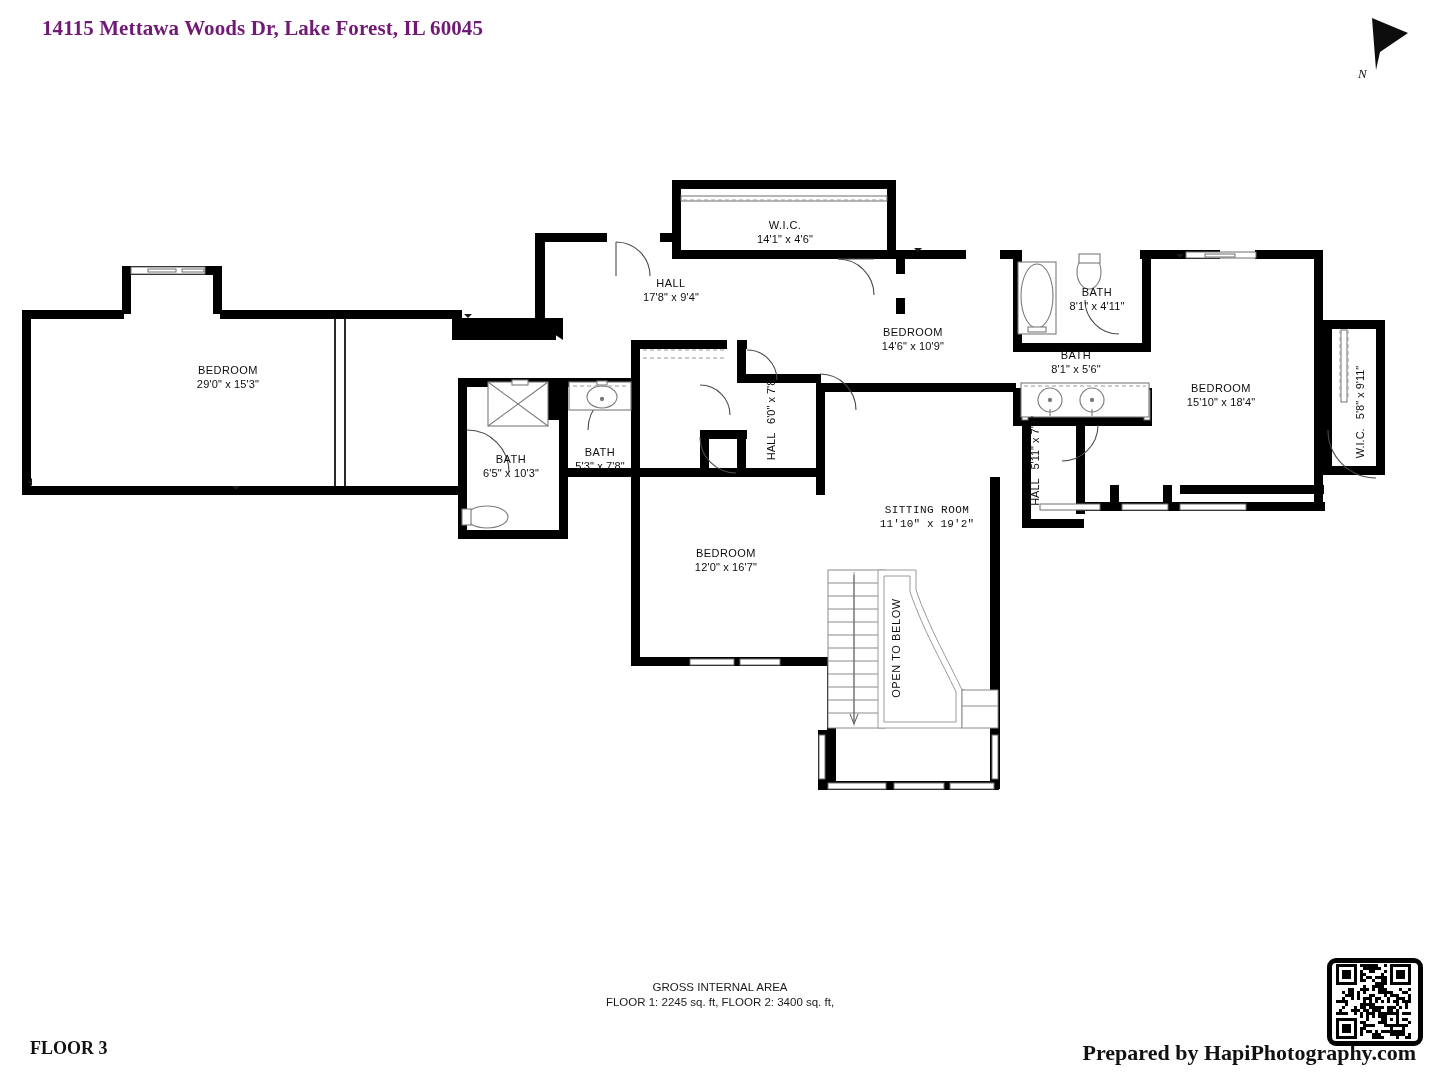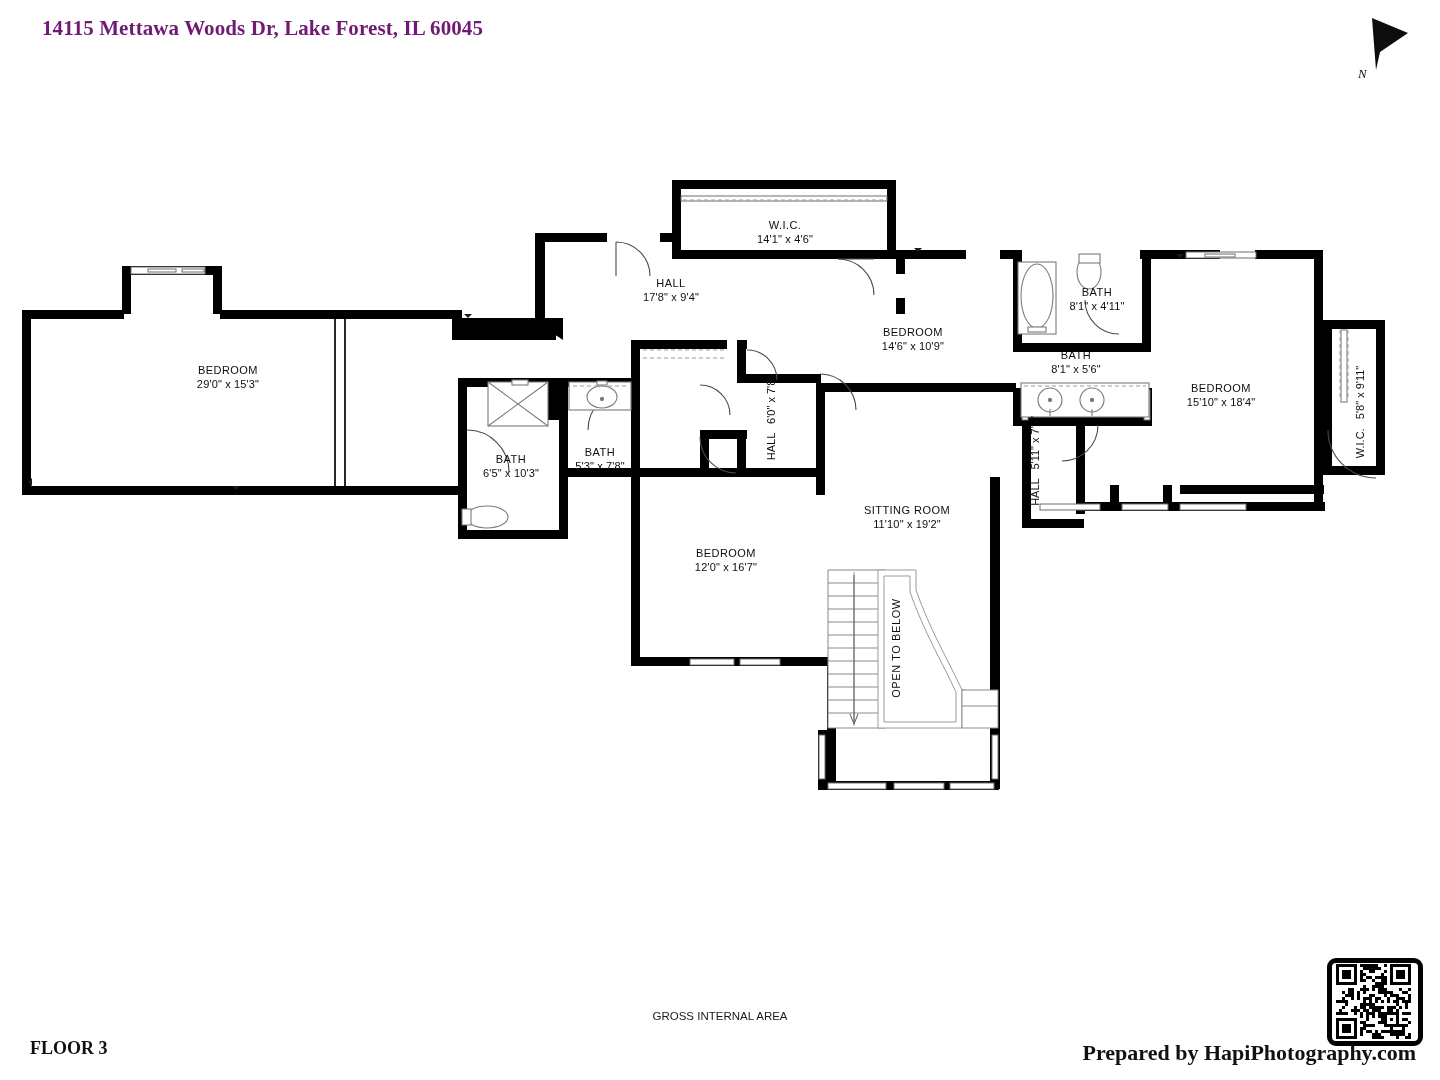--- a/index.html
+++ b/index.html
@@ -66,21 +66,20 @@
     white-space: nowrap;
   }
   #gia {
     position: absolute;
     left: 0; top: 980px;
     width: 1440px;
     text-align: center;
     font-size: 11.5px;
     color: #1a1a1a;
     line-height: 15.2px;
-    margin-top: 29px;
   }
   #gia .dim { color: #c9c9c9; font-size: 10.5px; letter-spacing: .2px; }
   
   #qr-wrap {
     position: absolute;
     left: 1327px; top: 958px;
     width: 96px; height: 88px;
   }
   .qr-frame {
     position: absolute; inset: 0;
@@ -384,37 +383,38 @@
     <span style="display:inline">&nbsp;</span>
     <span style="display:inline">6'0" x 7'8"</span>
   </div>
 
   <div class="rlabel vert" style="left:1036px; top:461px; transform:translate(-50%,-50%) rotate(-90deg);">
     <span style="display:inline">HALL</span>
     <span style="display:inline">&nbsp;</span>
     <span style="display:inline">5'11" x 7'3"</span>
   </div>
 
-  <div class="rlabel" style="left:907px; top:504px; transform:translate(-50%,0);">
+  <div class="rlabel" style="left:927px; top:504px; transform:translate(-50%,0);font-family:Liberation Mono, monospace;">
     <span class="nm">SITTING ROOM</span>
     <span class="dm">11'10" x 19'2"</span>
   </div>
 
   <div class="rlabel" style="left:726px; top:547px; transform:translate(-50%,0);">
     <span class="nm">BEDROOM</span>
     <span class="dm">12'0" x 16'7"</span>
   </div>
 
   <div class="rlabel vert" style="left:897px; top:648px; transform:translate(-50%,-50%) rotate(-90deg); letter-spacing:.6px;">OPEN TO BELOW</div>
 
   <div id="floor-label">FLOOR 3</div>
   <div id="prepared">Prepared by HapiPhotography.com</div>
 
   <div id="gia">
     <div>GROSS INTERNAL AREA</div>
+    <div>FLOOR 1: 2245 sq. ft, FLOOR 2: 3400 sq. ft,</div>
   </div>
 
   <div id="qr-wrap">
     <div class="qr-frame"></div>
     <svg id="qr-canvas" width="78" height="76">
         <rect x="0" y="0" width="3" height="3" fill="#000"></rect>
         <rect x="3" y="0" width="3" height="3" fill="#000"></rect>
         <rect x="6" y="0" width="3" height="3" fill="#000"></rect>
         <rect x="9" y="0" width="3" height="3" fill="#000"></rect>
         <rect x="12" y="0" width="3" height="3" fill="#000"></rect>

